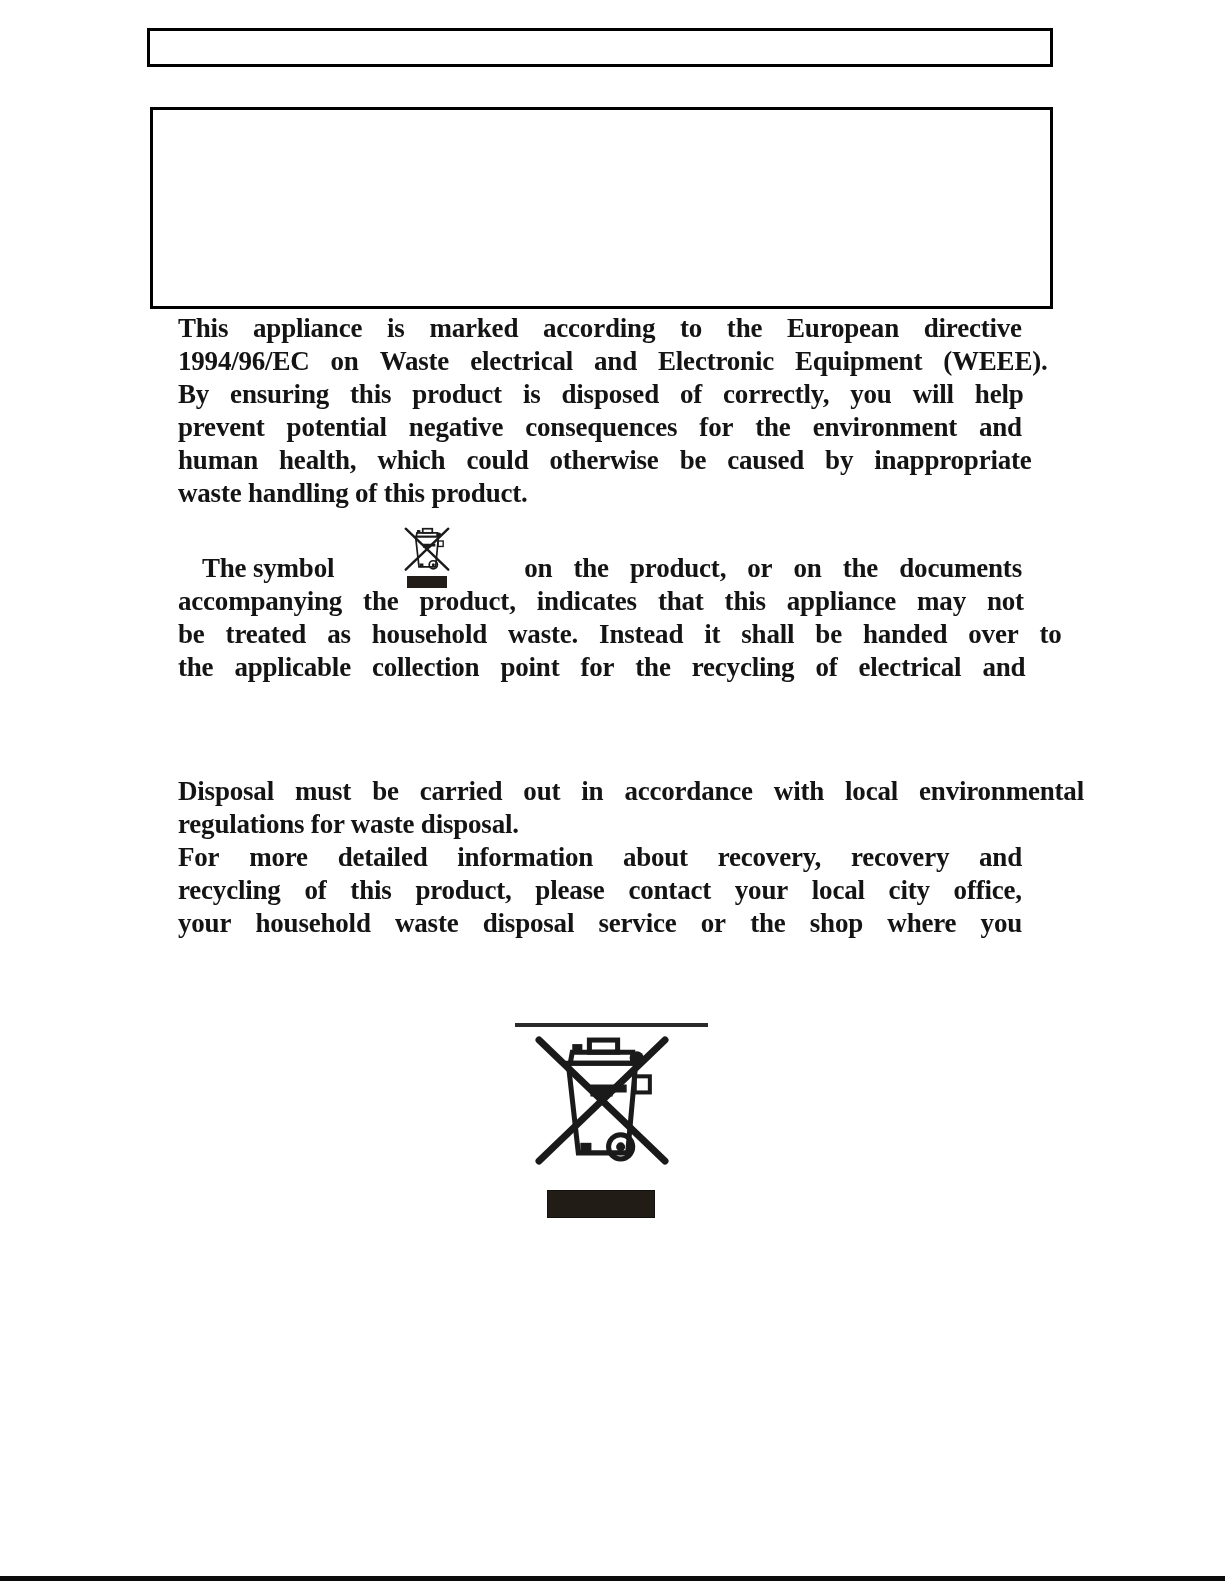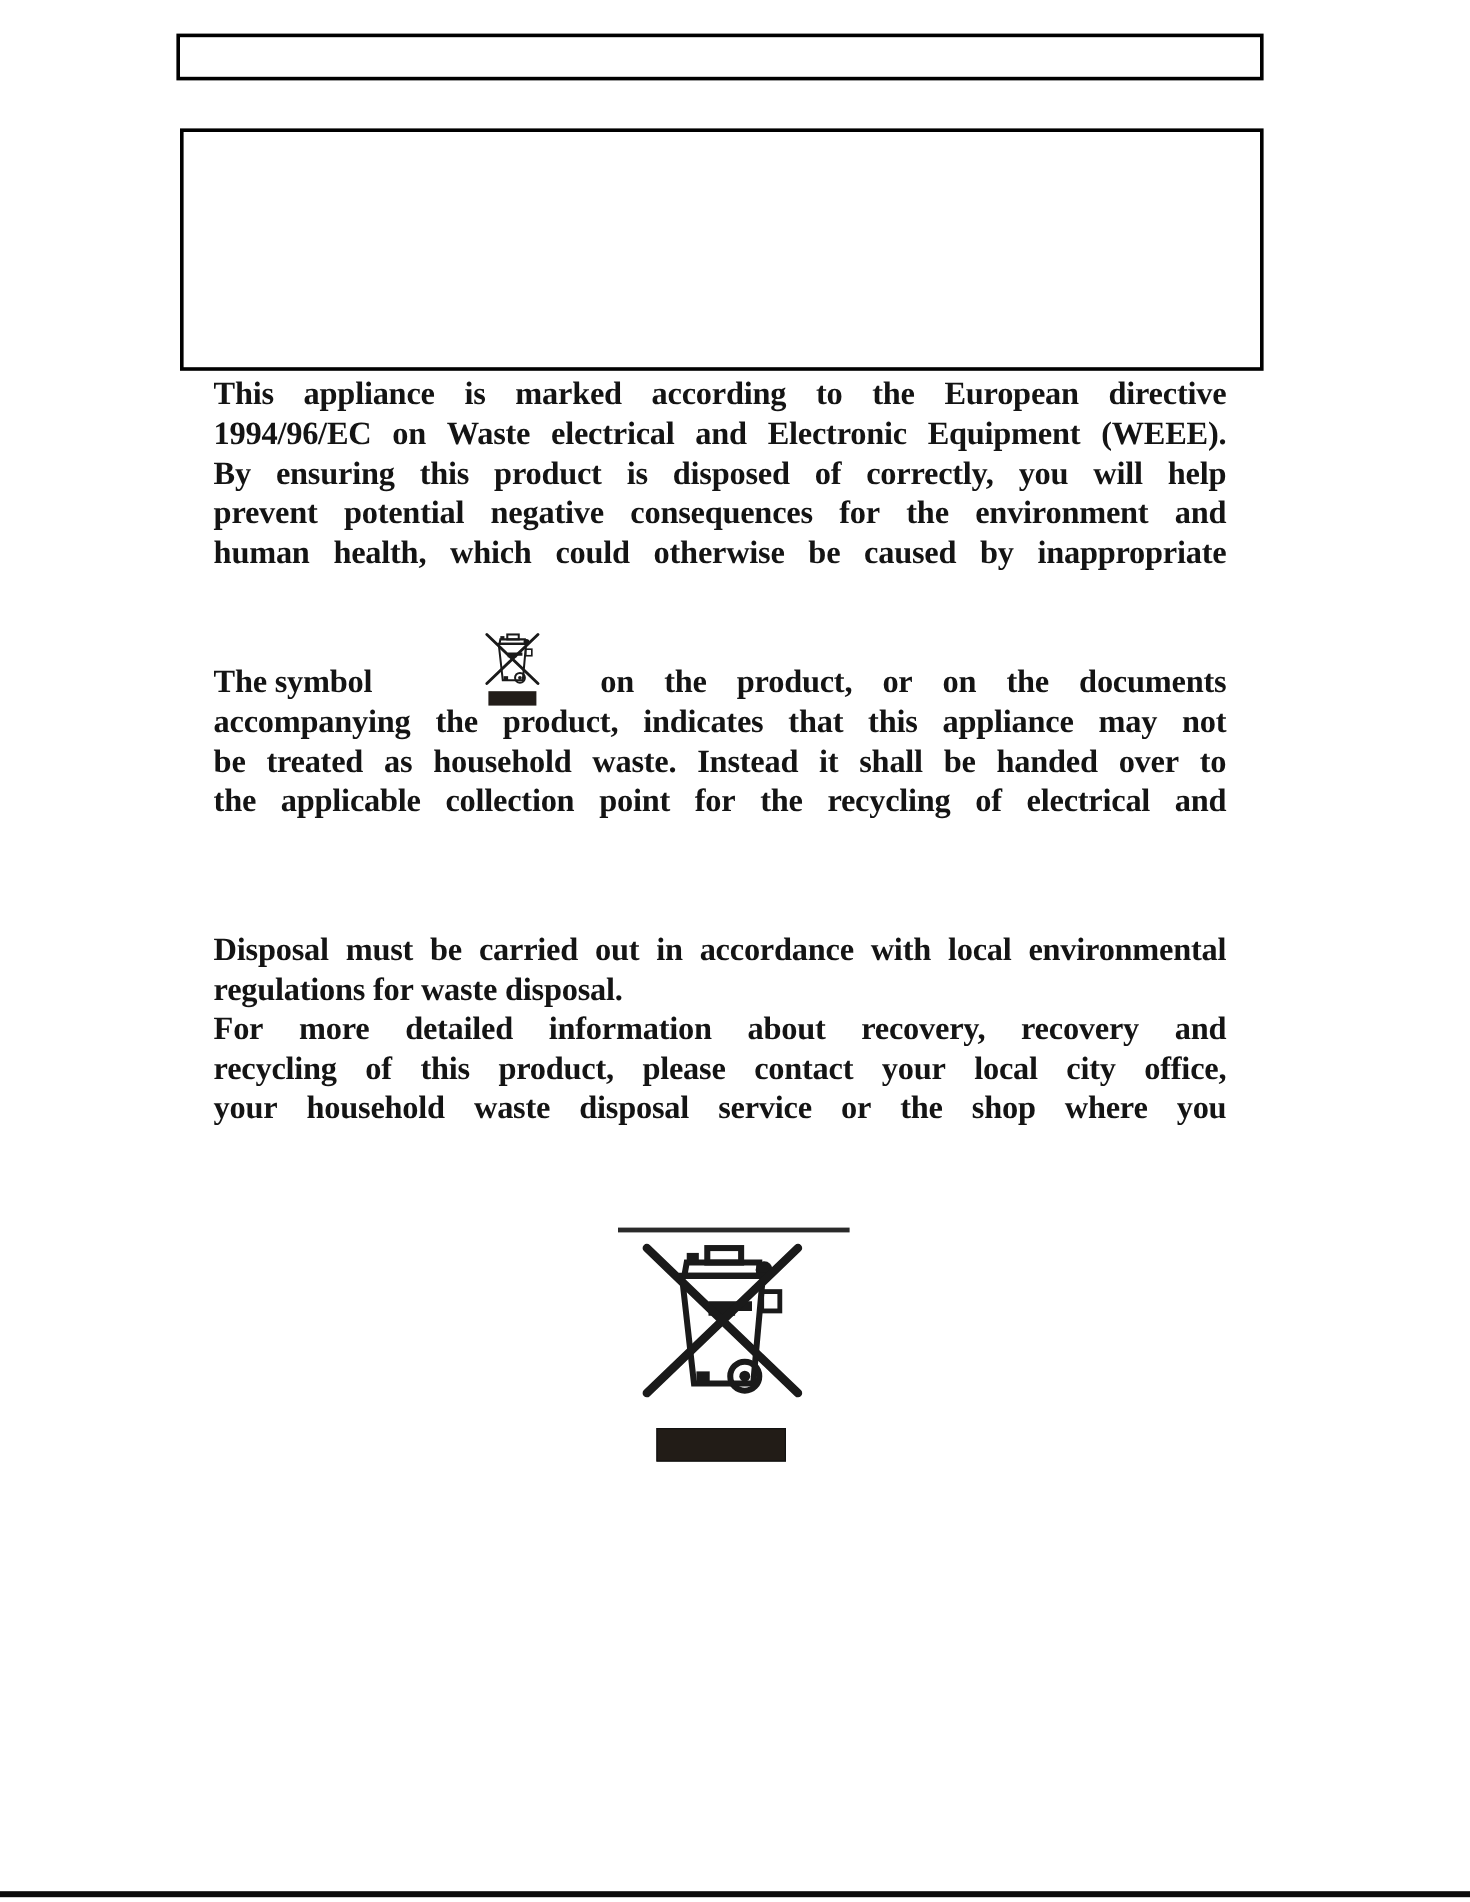--- a/index.html
+++ b/index.html
@@ -23,27 +23,27 @@
 
   
   .textcol {
     left: 178px; width: 844px;
     font-weight: bold;
     font-size: 27px;
     line-height: 33px;
     letter-spacing: -0.2px;
     color: #141414;
   }
-  .line { height: 33px; white-space: nowrap; }
+  .line { height: 33px; white-space: nowrap; gap: 21px; }
   .flexline { display: flex; justify-content: space-between; }
   .line-last { text-align: left; }
 
   
   .lead-line { display: flex; height: 33px; }
-  .lead-left { flex: 0 0 auto; }
+  .lead-left { flex: 0 0 auto; margin-left: 24px; }
   .lead-spacer { flex: 0 0 190px; }
   .lead-right { flex: 1 1 auto; }
 
   
   .weee-small-wrap { left: 404px; top: 526px; width: 46px; }
   .weee-small-bin { display: block; width: 46px; height: 46px; }
   .weee-small-bar { width: 40px; height: 12px; margin: 4px auto 0 auto; background: #221d19; }
 
   .weee-large-topline { left: 515px; top: 1023px; width: 193px; height: 4px; background: #2a2a2a; }
   .weee-large-bin { left: 534px; top: 1032px; width: 136px; height: 136px; }
@@ -137,20 +137,21 @@
       <span>human</span>
       <span>health,</span>
       <span>which</span>
       <span>could</span>
       <span>otherwise</span>
       <span>be</span>
       <span>caused</span>
       <span>by</span>
       <span>inappropriate</span>
     </div>
+  <div class="line line-last">waste handling of this product.</div>
 </div>
 
 <div class="abs weee-small-wrap">
   <svg class="weee-small-bin" viewBox="0 0 135 135">
     <use href="#weee-bin"></use>
   </svg>
   <div class="weee-small-bar"></div>
 </div>
 
 <div class="abs textcol" style="top:552px">

